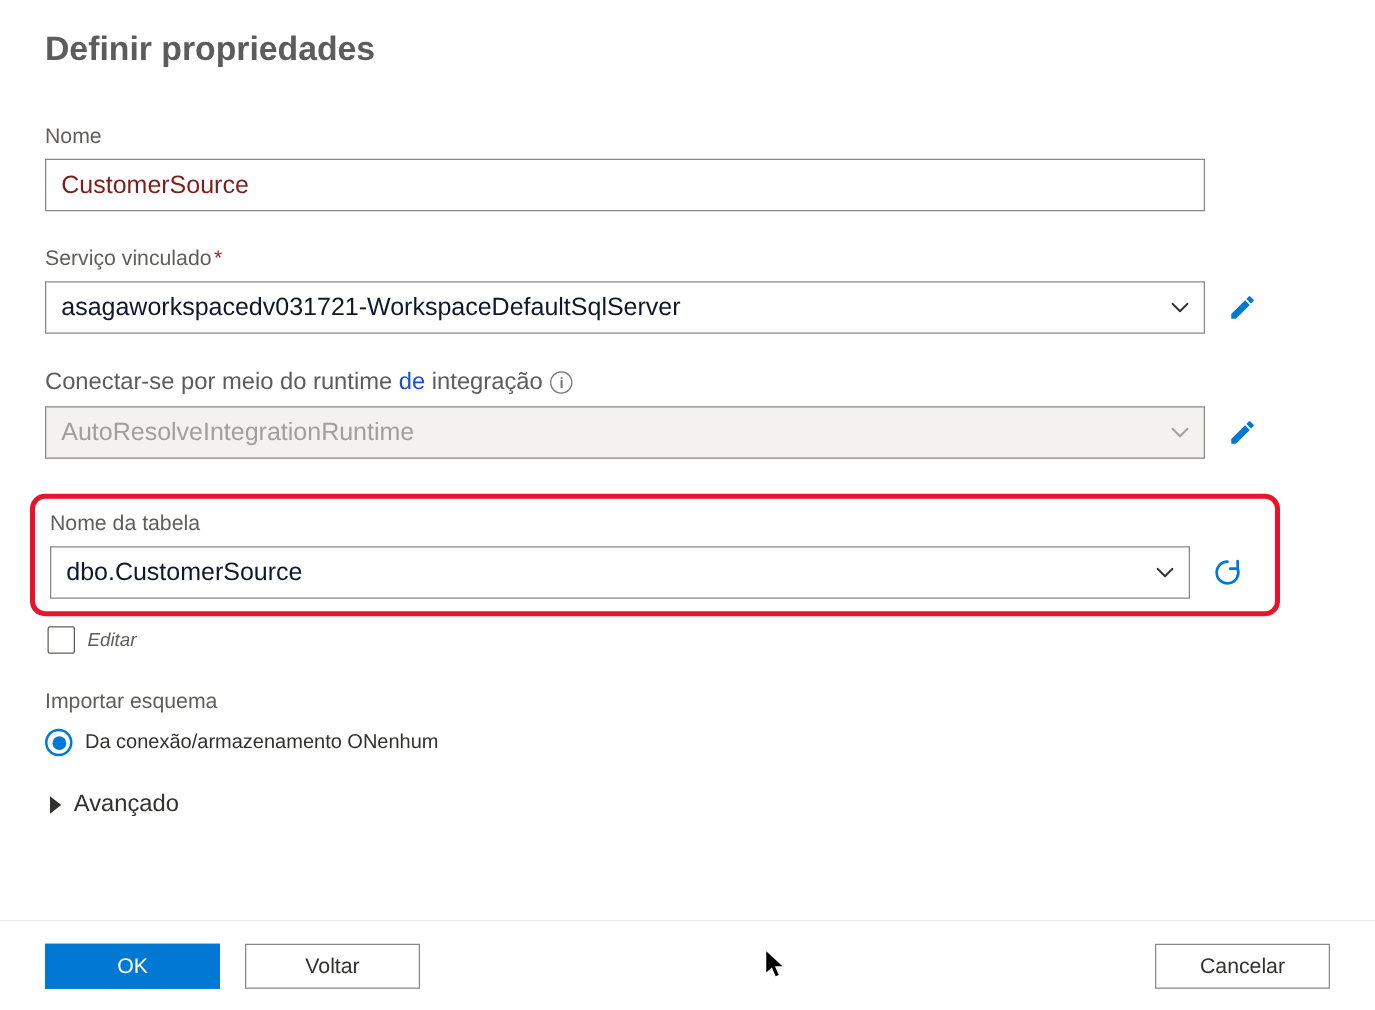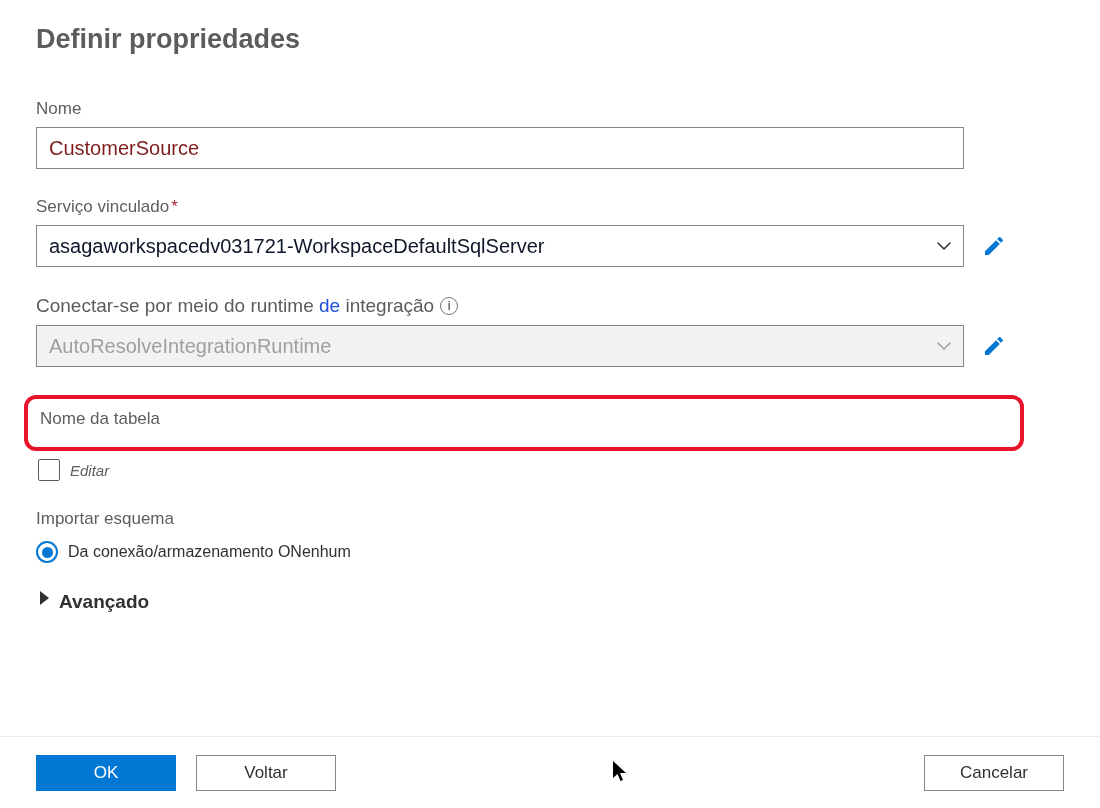--- a/index.html
+++ b/index.html
@@ -122,24 +122,23 @@
     display:flex; align-items:center; justify-content:center;
     cursor:pointer;
     background:#fff;
   }
   .radio .dot {
     width: 11px; height: 11px; border-radius:50%;
     background:#0078d4;
   }
   .radio-label { font-size: 16px; color:#323130; }
   .advanced {
-    display:flex; align-items:flex-start; gap:10px;
+    display:flex; align-items:center; gap:10px;
     margin-top: 28px;
     cursor:pointer;
-    font-weight:bold;
   }
   .tri-right {
     width: 0; height: 0;
     border-top: 7px solid transparent;
     border-bottom: 7px solid transparent;
     border-left: 9px solid #323130;
     margin-left: 4px;
   }
   .advanced-label { font-size: 19px; color:#323130; }
   .footer {
@@ -227,20 +226,36 @@
         <div class="icon-btn">
           <svg width="24" height="24" viewBox="0 0 24 24">
               <path d="M3 17.25V21h3.75L17.81 9.94l-3.75-3.75L3 17.25zM20.71 7.04a1 1 0 0 0 0-1.41l-2.34-2.34a1 1 0 0 0-1.41 0l-1.83 1.83 3.75 3.75 1.83-1.83z" fill="#0078d4"></path>
             </svg>
         </div>
       </div>
     </div>
 
     <div class="highlight-box">
       <div class="label">Nome da tabela</div>
+      <div class="table-row">
+        <div class="select" style="width:912px;">
+          <span>dbo.CustomerSource</span>
+          <span class="chev-down">
+            <svg width="14" height="14" viewBox="0 0 14 14">
+                <path d="M1 4 L7 10 L13 4" stroke="#323130" stroke-width="1.5" fill="none" stroke-linecap="round" stroke-linejoin="round"></path>
+              </svg>
+          </span>
+        </div>
+        <div class="icon-btn">
+          <svg width="26" height="26" viewBox="0 0 24 24">
+            <path d="M12 4 a8 8 0 1 0 7.5 5.2" fill="none" stroke="#0078d4" stroke-width="2" stroke-linecap="round"></path>
+            <path d="M19.5 3.5 L19.5 9.2 L14 9.2" fill="none" stroke="#0078d4" stroke-width="2" stroke-linecap="round" stroke-linejoin="round"></path>
+          </svg>
+        </div>
+      </div>
     </div>
 
     <div class="checkbox-row">
       <div class="checkbox"></div>
       <div class="checkbox-label">Editar</div>
     </div>
 
     <div class="schema-section">
       <div class="schema-label">Importar esquema</div>
       <div class="radio-row">

